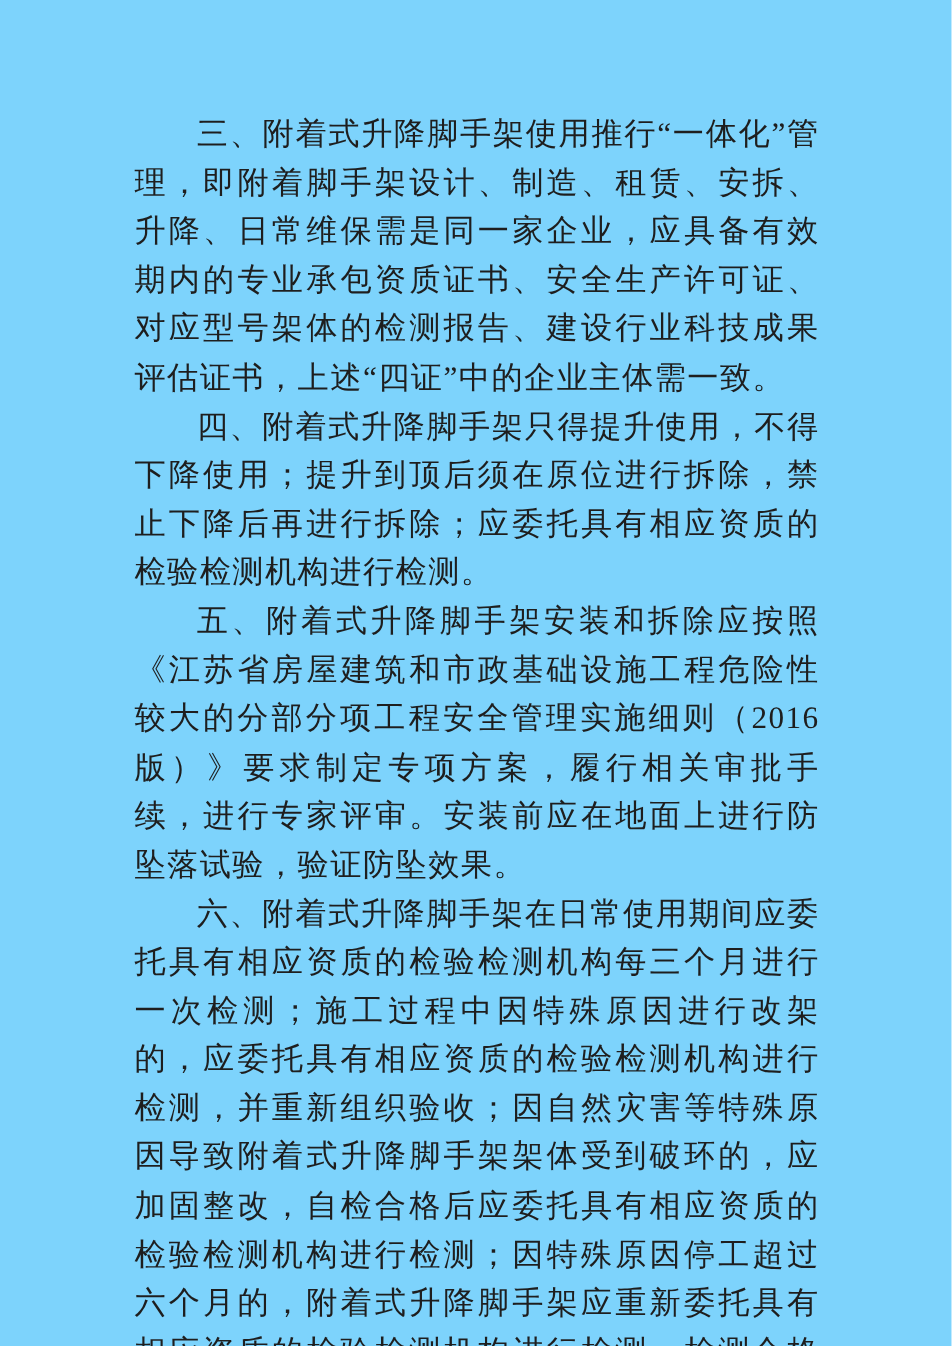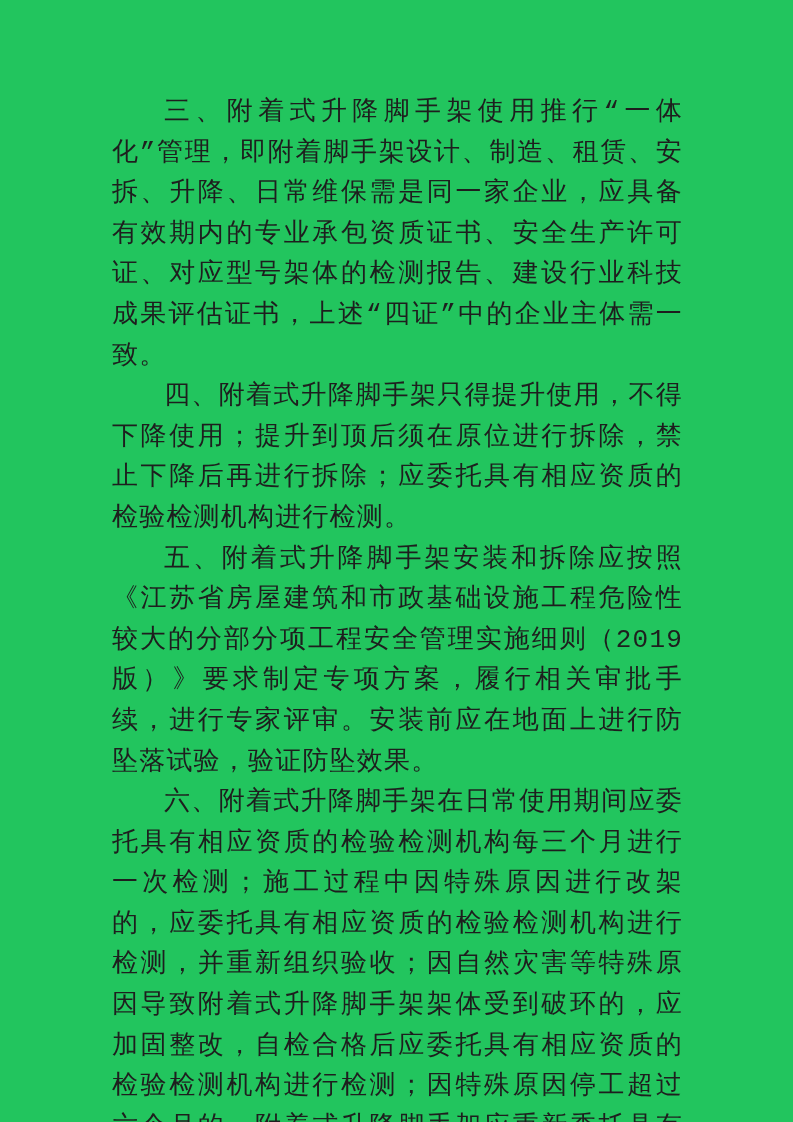--- a/index.html
+++ b/index.html
@@ -5,23 +5,23 @@
   
   html, body {
     margin: 0;
     padding: 0;
     background: #ffffff;
   }
   .page {
     position: relative;
     width: 793px;
     height: 1122px;
-    background: #22c55e;
+    background: #7dd3fc;
     overflow: hidden;
-    font-family: Liberation Mono, monospace;
+    font-family: Liberation Serif, serif;
   }
   .content {
     position: absolute;
     left: 112px;
     top: 92px;
     width: 571px;
     color: #1e1e1e;
     font-size: 26px;
     line-height: 40.6px;
     letter-spacing: 1.2px;
@@ -35,16 +35,16 @@
     word-break: break-all;
   }
 </style>
 </head>
 <body>
 
 <div class="page">
   <div class="content">
     <p class="para">三、附着式升降脚手架使用推行“一体化”管理，即附着脚手架设计、制造、租赁、安拆、升降、日常维保需是同一家企业，应具备有效期内的专业承包资质证书、安全生产许可证、对应型号架体的检测报告、建设行业科技成果评估证书，上述“四证”中的企业主体需一致。</p>
     <p class="para">四、附着式升降脚手架只得提升使用，不得下降使用；提升到顶后须在原位进行拆除，禁止下降后再进行拆除；应委托具有相应资质的检验检测机构进行检测。</p>
-    <p class="para">五、附着式升降脚手架安装和拆除应按照《江苏省房屋建筑和市政基础设施工程危险性较大的分部分项工程安全管理实施细则（2019 版）》要求制定专项方案，履行相关审批手续，进行专家评审。安装前应在地面上进行防坠落试验，验证防坠效果。</p>
+    <p class="para">五、附着式升降脚手架安装和拆除应按照《江苏省房屋建筑和市政基础设施工程危险性较大的分部分项工程安全管理实施细则（2016 版）》要求制定专项方案，履行相关审批手续，进行专家评审。安装前应在地面上进行防坠落试验，验证防坠效果。</p>
     <p class="para">六、附着式升降脚手架在日常使用期间应委托具有相应资质的检验检测机构每三个月进行一次检测；施工过程中因特殊原因进行改架的，应委托具有相应资质的检验检测机构进行检测，并重新组织验收；因自然灾害等特殊原因导致附着式升降脚手架架体受到破环的，应加固整改，自检合格后应委托具有相应资质的检验检测机构进行检测；因特殊原因停工超过六个月的，附着式升降脚手架应重新委托具有相应资质的检验检测机构进行检测，检测合格后，应由施工总承包单位组织专业承包单位、监理单位对附着式升降脚手架进</p>
   </div>
 </div>
 
 </body></html>

